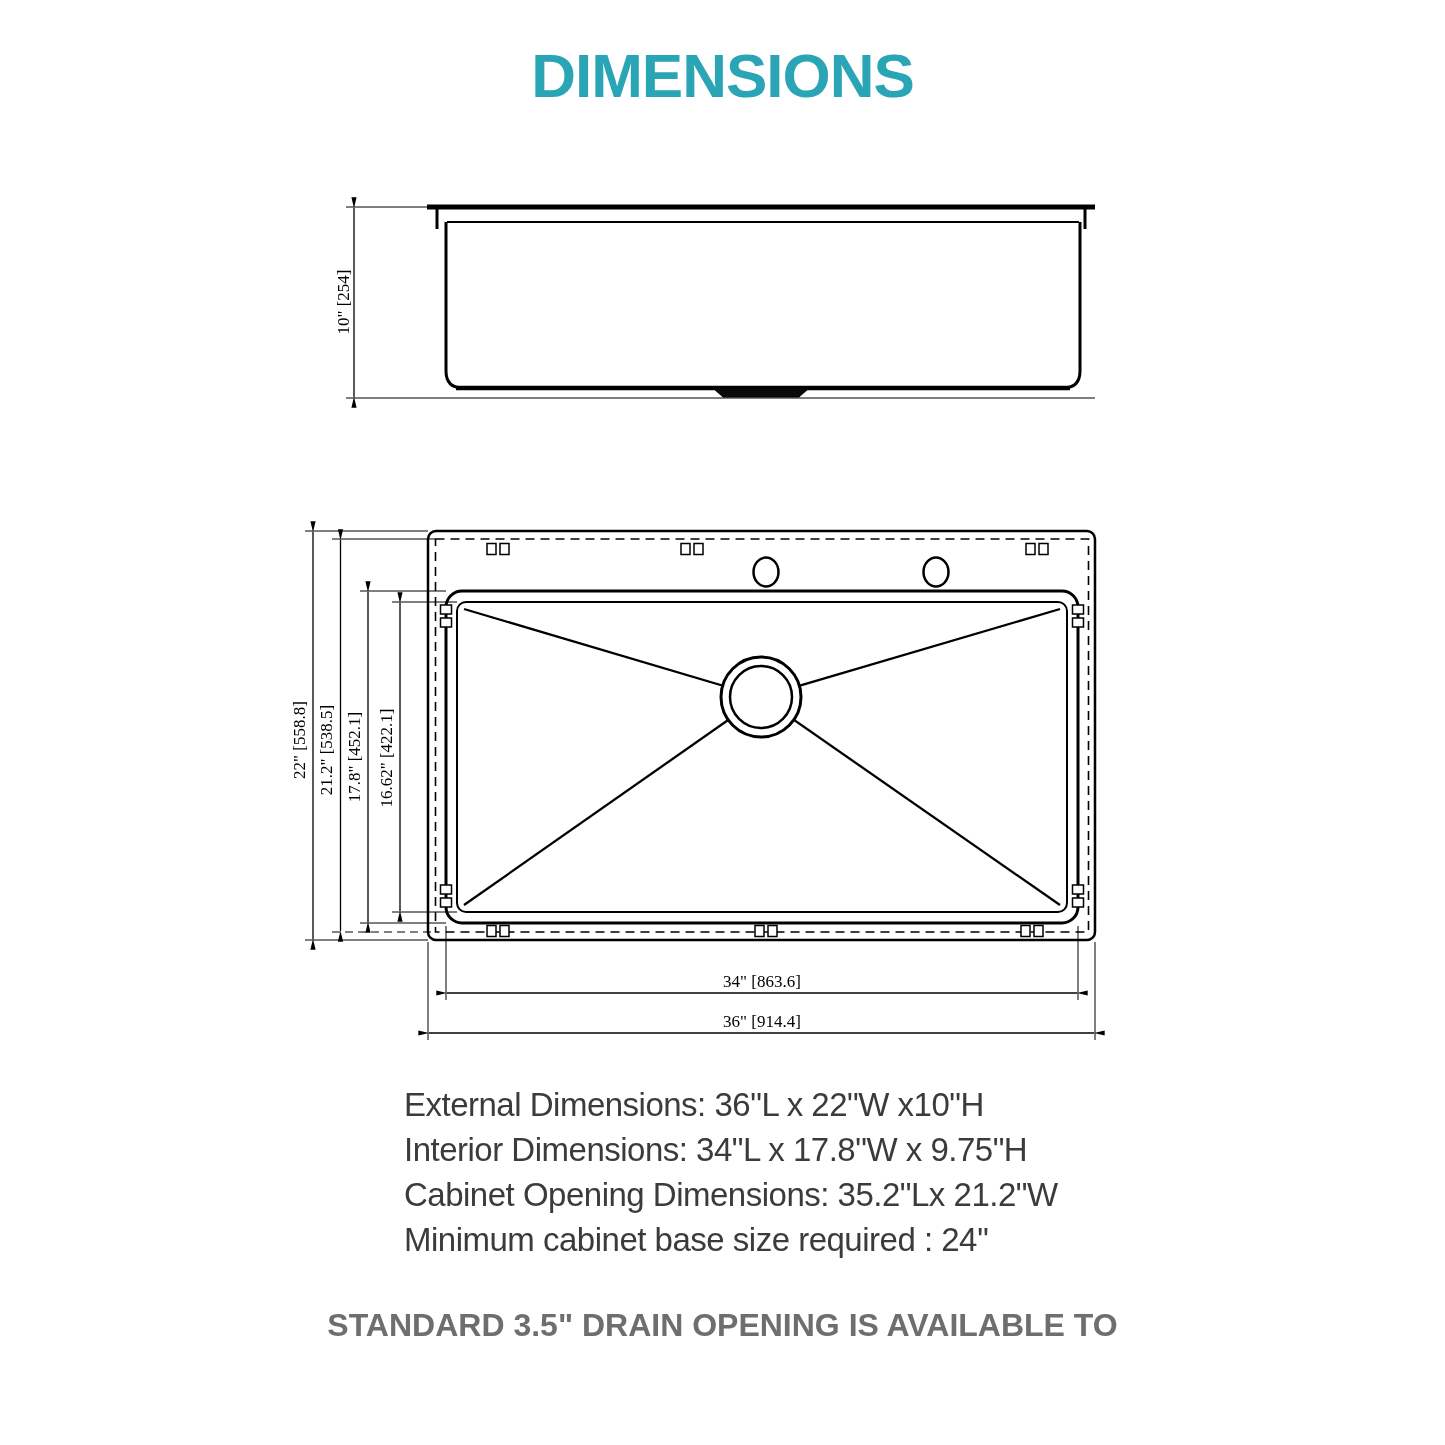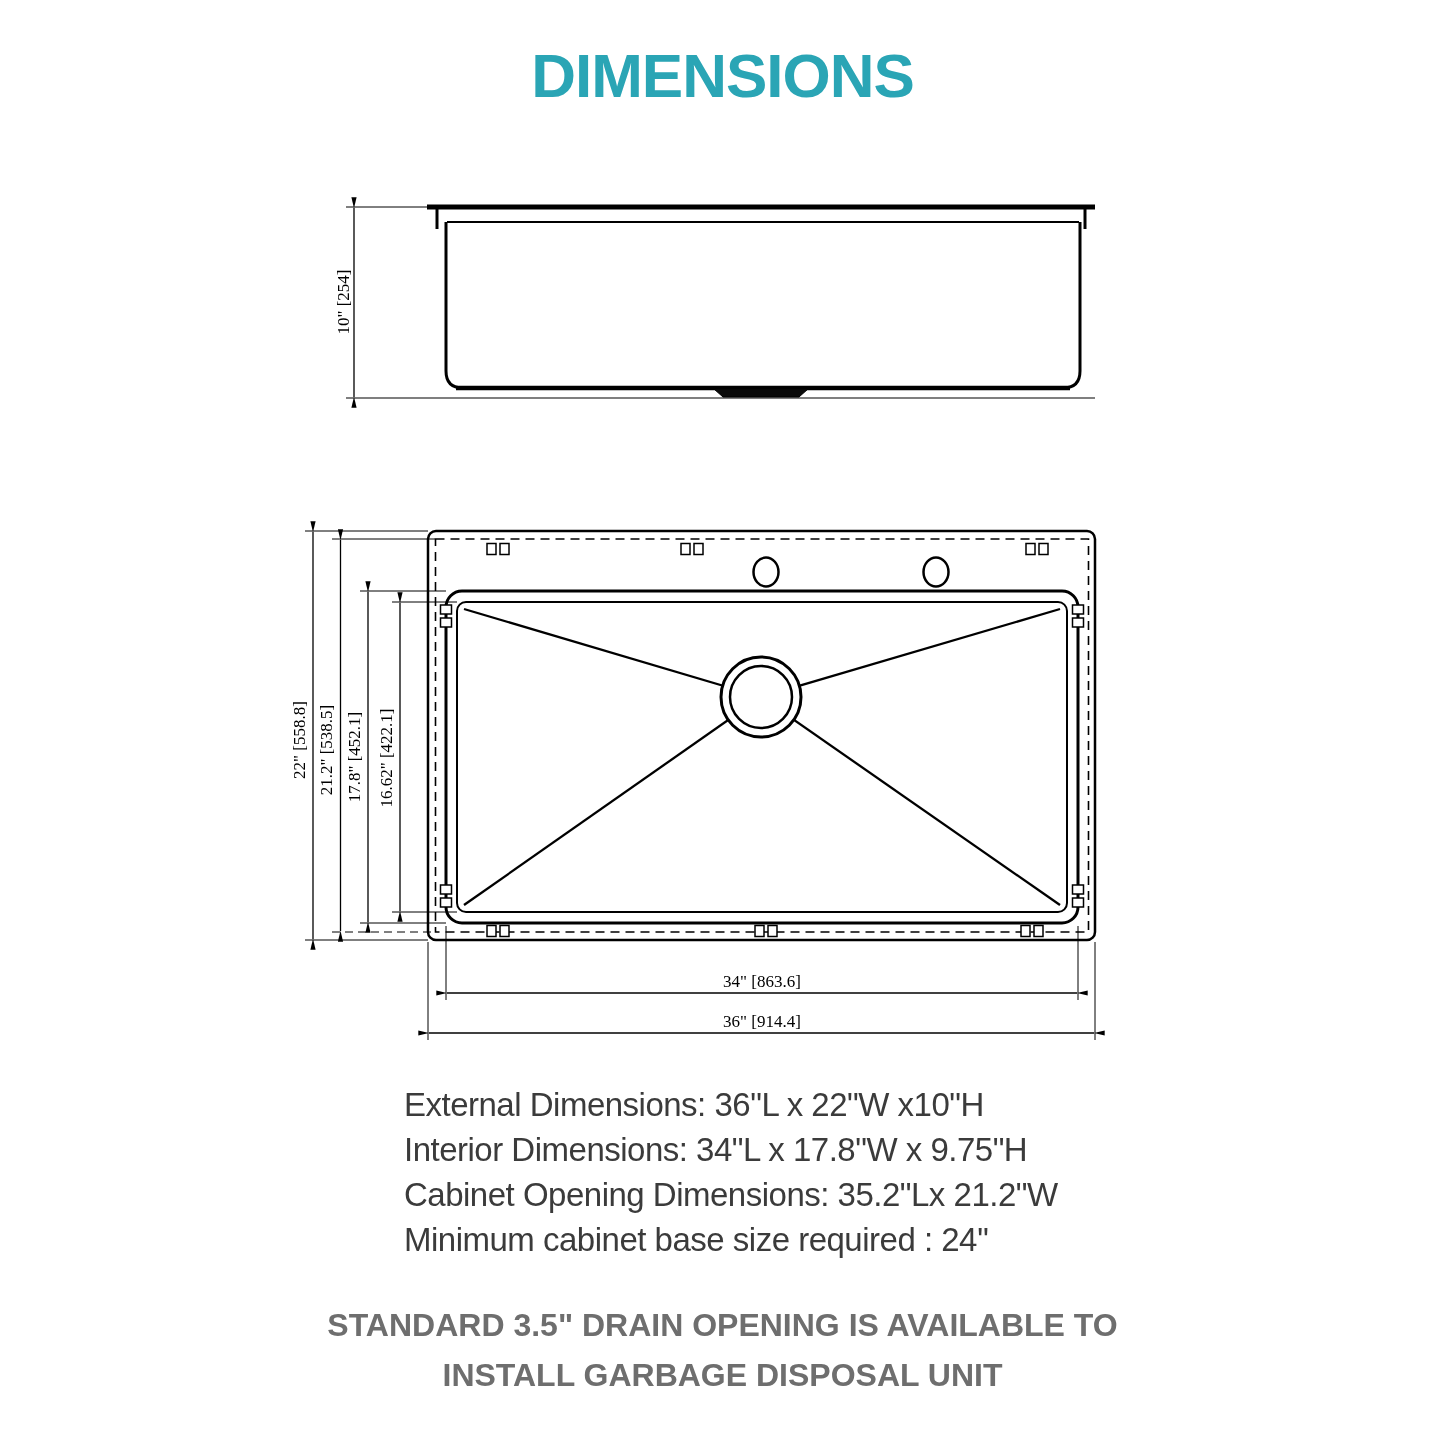--- a/index.html
+++ b/index.html
@@ -141,16 +141,15 @@
 
   <div class="specs" style="color: rgb(59, 59, 59);">
     <div>External Dimensions: 36"L x 22"W x10"H</div>
     <div>Interior Dimensions: 34"L x 17.8"W x 9.75"H</div>
     <div>Cabinet Opening Dimensions: 35.2"Lx 21.2"W</div>
     <div>Minimum cabinet base size required : 24''</div>
   </div>
 
   <div class="footer" style="color: rgb(110, 110, 110);">
     <div>STANDARD 3.5" DRAIN OPENING IS AVAILABLE TO</div>
-    <div>INSTALL GARBAGE DISPOSAL UNIT</div>
   </div>
 
 </div>
 
 </body></html>

